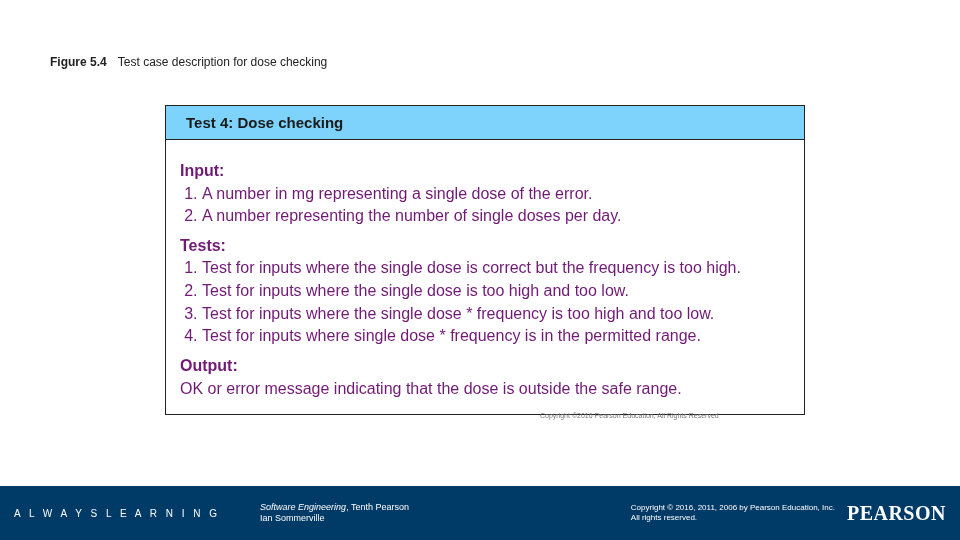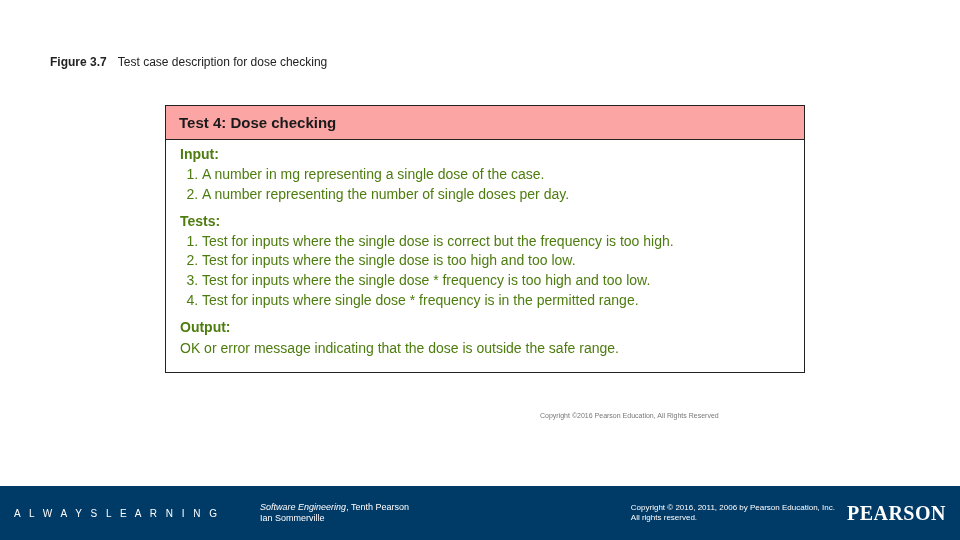--- a/index.html
+++ b/index.html
@@ -1,53 +1,53 @@
 <!DOCTYPE html>
 <html><head>
 <meta charset="utf-8">
 <style>
   * { box-sizing: border-box; margin: 0; padding: 0; }
   html, body { width: 960px; height: 540px; background: #fff; font-family: Arial, Helvetica, sans-serif; overflow: hidden; }
   .page { position: relative; width: 960px; height: 540px; }
   .caption { position: absolute; left: 50px; top: 55px; font-size: 12px; color: #222; }
   .caption .fignum { font-weight: bold; margin-right: 8px; }
   .card { position: absolute; left: 165px; top: 105px; width: 640px; border: 1px solid #222; background: #fff; }
-  .card-header { background: #fca5a5; color: #1a1a1a; padding: 8px 13px; border-bottom: 1px solid #222; font-size: 15px; font-weight: bold; font-family: "Segoe UI", Arial, sans-serif; }
-  .card-body { padding: 5px 14px 14px 14px; font-family: "Segoe UI", Arial, sans-serif; font-size: 14px; color: #4d7c0f; line-height: 1.35; }
+  .card-header { background: #7dd3fc; color: #1a1a1a; padding: 8px 20px; border-bottom: 1px solid #222; font-size: 15px; font-weight: bold; font-family: "Segoe UI", Arial, sans-serif; }
+  .card-body { padding: 20px 14px 14px 14px; font-family: "Segoe UI", Arial, sans-serif; font-size: 16px; color: #701a75; line-height: 1.35; }
   .section-label { font-weight: bold; margin-top: 8px; }
   .section-label:first-child { margin-top: 0; }
   .ol { list-style: decimal; margin-left: 22px; }
   .ol li { margin: 1px 0; }
   .output-text { margin-top: 2px; }
   .mini-copy { position: absolute; left: 540px; top: 412px; font-size: 7px; color: #777; }
   .footer { position: absolute; left: 0; bottom: 0; width: 960px; height: 54px; background: #003a66; color: #fff; display: flex; align-items: center; }
   .footer .always { font-size: 10px; letter-spacing: 3px; margin-left: 14px; font-family: Arial, sans-serif; }
   .footer .bookinfo { margin-left: 40px; font-size: 9px; line-height: 1.2; }
   .footer .bookinfo .title-it { font-style: italic; }
   .footer .right { margin-left: auto; display: flex; align-items: center; margin-right: 14px; }
   .footer .copy { font-size: 8px; text-align: left; line-height: 1.2; margin-right: 12px; }
   .footer .logo { font-size: 20px; font-weight: bold; font-family: Georgia, "Times New Roman", serif; letter-spacing: 0.5px; }
 </style>
 </head>
 <body>
 
 <div class="page">
 
   <div class="caption">
-    <span class="fignum">Figure 3.7</span>
+    <span class="fignum">Figure 5.4</span>
     <span>Test case description for dose checking</span>
   </div>
 
   <div class="card">
     <div class="card-header">Test 4: Dose checking</div>
     <div class="card-body">
 
       <div class="section-label">Input:</div>
       <ol class="ol">
-        <li>A number in mg representing a single dose of the case.</li>
+        <li>A number in mg representing a single dose of the error.</li>
         <li>A number representing the number of single doses per day.</li>
       </ol>
 
       <div class="section-label">Tests:</div>
       <ol class="ol">
         <li>Test for inputs where the single dose is correct but the frequency is too high.</li>
         <li>Test for inputs where the single dose is too high and too low.</li>
         <li>Test for inputs where the single dose * frequency is too high and too low.</li>
         <li>Test for inputs where single dose * frequency is in the permitted range.</li>
       </ol>

